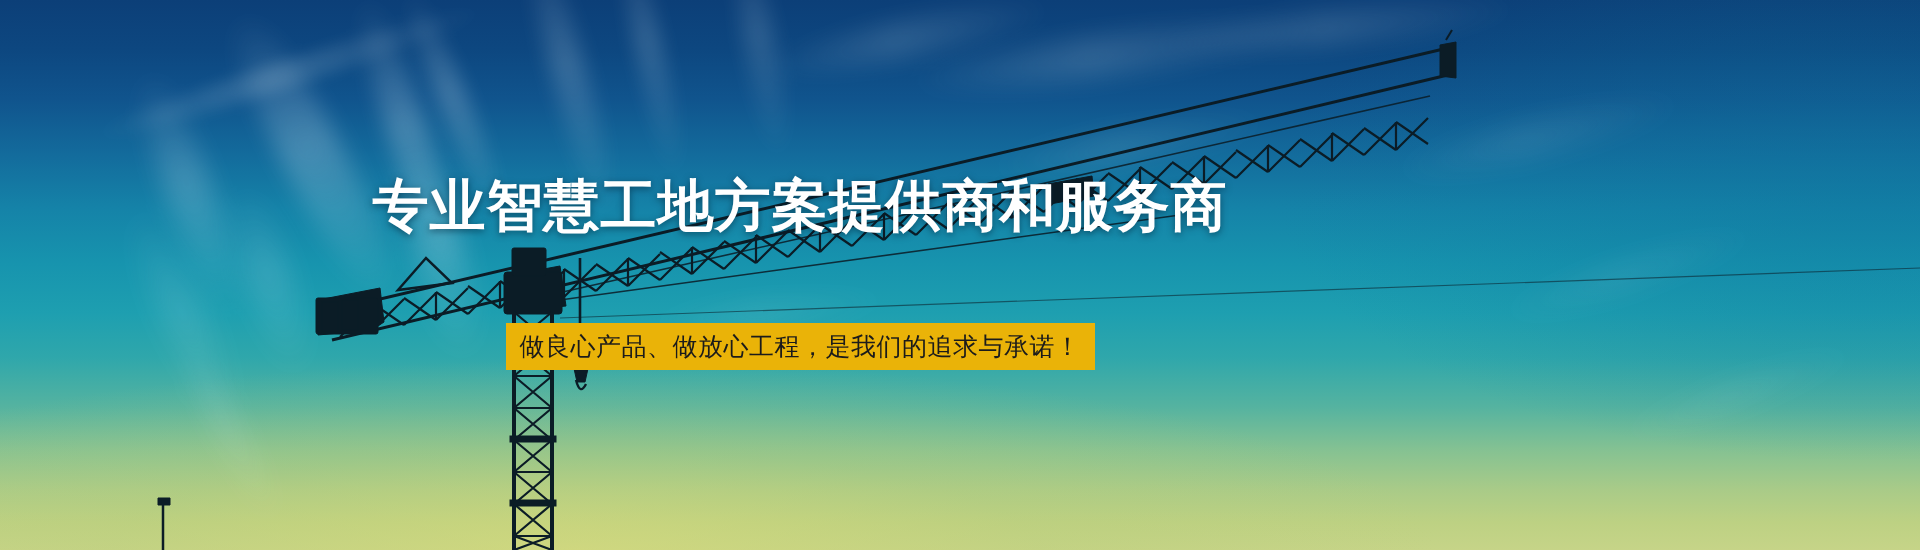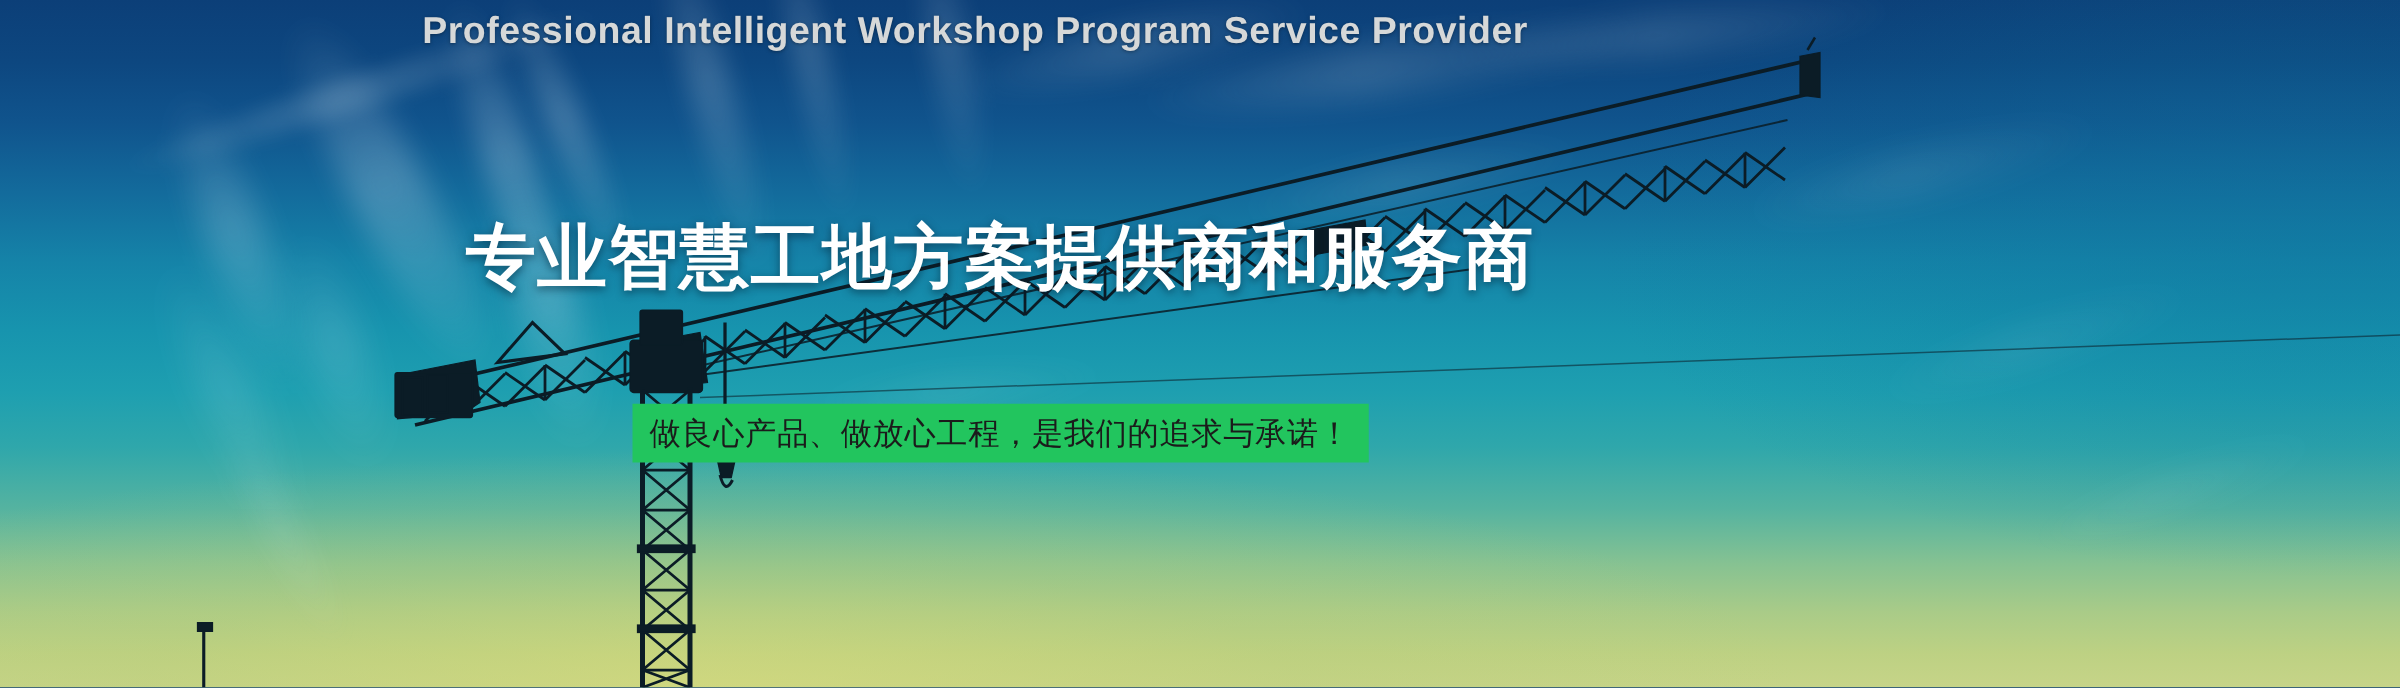--- a/index.html
+++ b/index.html
@@ -96,21 +96,21 @@
     font-family:"DejaVu Sans","Liberation Sans",sans-serif;
     margin-top:44px;
   }
   .sub-wrap{
     position:absolute;top:323px;left:0;right:0;
     display:flex;justify-content:center;
     padding-right:320px;
     box-sizing:border-box;
   }
   .sub-bar{
-    background:#22c55e;
+    background:#eab308;
     color:#1b1b1b;
     font-size:25px;
     line-height:47px;
     height:47px;
     padding:0 14px;
     letter-spacing:.5px;
     white-space:nowrap;
     font-family:"DejaVu Sans","Liberation Sans",sans-serif;
   }
 </style>
@@ -240,21 +240,20 @@
         </g>
         <path d="M158 498 L170 498 L170 505 L158 505 Z"></path>
 
         <g stroke-width="1.2" opacity=".55">
           <line x1="560" y1="318" x2="1920" y2="268"></line>
         </g>
       </g>
     </svg>
   </div>
 
-  <div class="eng-title">Professional Intelligent Workshop Program Service Provider</div>
 
   <div class="cn-title">专业智慧工地方案提供商和服务商</div>
 
   <div class="sub-wrap">
     <div class="sub-bar">做良心产品、做放心工程，是我们的追求与承诺！</div>
   </div>
 
 </div>
 
 </body></html>

